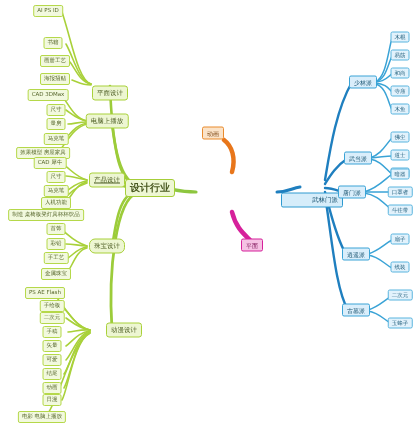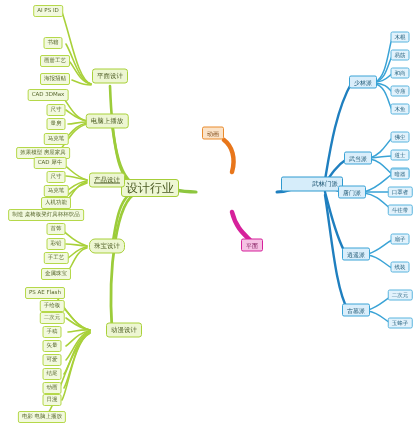--- a/index.html
+++ b/index.html
@@ -33,23 +33,24 @@
     color:#444;
     font-size:8px;
     width:80px;height:38px;
     box-shadow:0 0 0 0 rgba(0,0,0,0);
   }
   .n-green-hub{
     background:#eef7d4;
     border-color:#a6ce39;
     border-radius:3px;
     color:#4a5a22;
-    font-size:12px;
+    font-size:10px;
     padding:8px 4px;
     height:15px;
+    font-weight:bold;
   }
   .n-green-mid{
     background:#edf6d2;
     border-color:#a9d13a;
     border-radius:3px;
     color:#4d5d24;
     font-size:6.5px;
     padding:0 4px;
     height:15px;
   }
@@ -194,21 +195,21 @@
     </g>
   </svg>
 
 
   <div class="node n-green-hub" style="left:150px;top:188px;">设计行业</div>
 
   <div class="node n-orange" style="left:213px;top:133px;">动画</div>
 
   <div class="node n-magenta" style="left:252px;top:245px;">平面</div>
 
-  <div class="node n-green-mid" style="left:110px;top:76px;">平面设计</div>
+  <div class="node n-green-mid" style="left:110px;top:93px;">平面设计</div>
   <div class="node n-green-leaf" style="left:48px;top:11px;">AI PS ID</div>
   <div class="node n-green-leaf" style="left:53px;top:43px;">书籍</div>
   <div class="node n-green-leaf" style="left:55px;top:61px;">画册工艺</div>
   <div class="node n-green-leaf" style="left:55px;top:79px;">海报招贴</div>
 
   <div class="node n-green-mid" style="left:107px;top:121px;">电脑上播放</div>
   <div class="node n-green-leaf" style="left:48px;top:95px;">CAD 3DMax</div>
   <div class="node n-green-leaf" style="left:56px;top:110px;">尺寸</div>
   <div class="node n-green-leaf" style="left:56px;top:124px;">量房</div>
   <div class="node n-green-leaf" style="left:56px;top:139px;">马克笔</div>
@@ -232,21 +233,21 @@
   <div class="node n-green-leaf" style="left:52px;top:306px;">手绘板</div>
   <div class="node n-green-leaf" style="left:52px;top:318px;">二次元</div>
   <div class="node n-green-leaf" style="left:52px;top:332px;">手稿</div>
   <div class="node n-green-leaf" style="left:52px;top:346px;">矢量</div>
   <div class="node n-green-leaf" style="left:52px;top:360px;">可爱</div>
   <div class="node n-green-leaf" style="left:52px;top:374px;">结尾</div>
   <div class="node n-green-leaf" style="left:52px;top:388px;">动画</div>
   <div class="node n-green-leaf" style="left:52px;top:400px;">日漫</div>
   <div class="node n-green-leaf" style="left:42px;top:417px;">电影 电脑上播放</div>
 
-  <div class="node n-blue-hub" style="left:312px;top:184px;padding-left:30px;">武林门派</div>
+  <div class="node n-blue-hub" style="left:312px;top:200px;padding-left:30px;">武林门派</div>
 
   <div class="node n-blue-mid" style="left:363px;top:82px;">少林派</div>
   <div class="node n-blue-leaf" style="left:400px;top:37px;">木棍</div>
   <div class="node n-blue-leaf" style="left:400px;top:55px;">易筋</div>
   <div class="node n-blue-leaf" style="left:400px;top:73px;">和尚</div>
   <div class="node n-blue-leaf" style="left:400px;top:91px;">寺庙</div>
   <div class="node n-blue-leaf" style="left:400px;top:109px;">木鱼</div>
 
   <div class="node n-blue-mid" style="left:358px;top:158px;">武当派</div>
   <div class="node n-blue-leaf" style="left:400px;top:137px;">佛尘</div>

